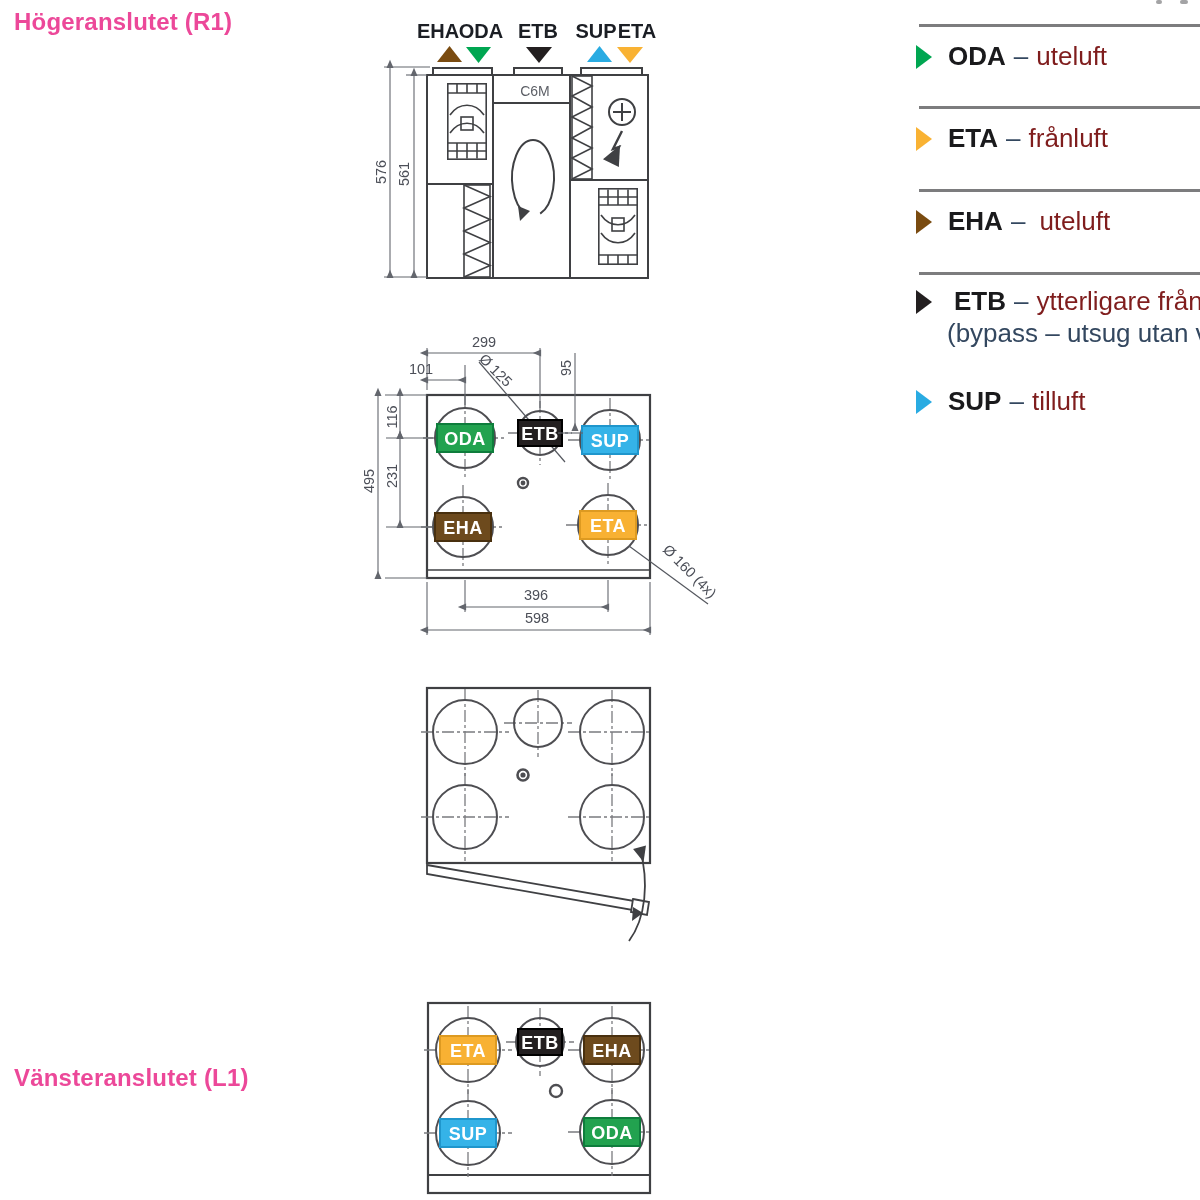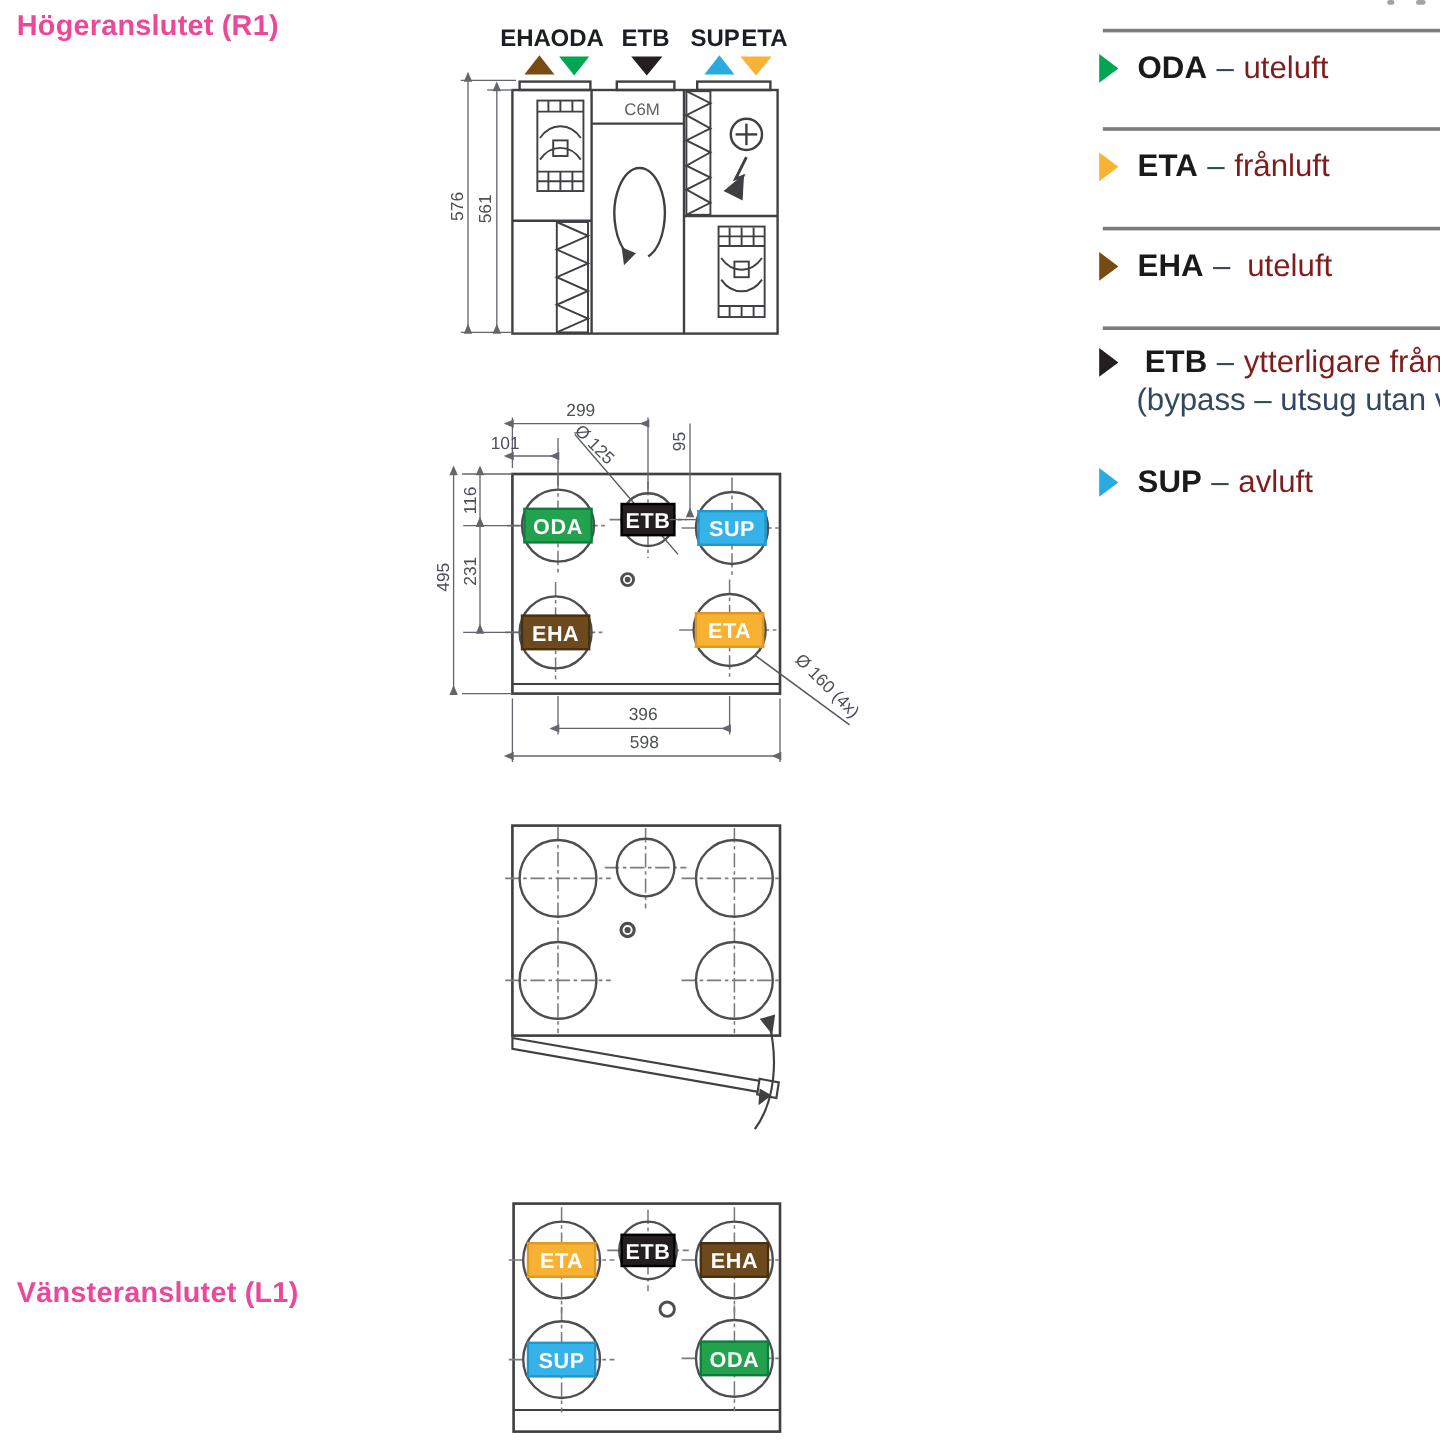--- a/index.html
+++ b/index.html
@@ -328,15 +328,15 @@
     <span class="lcode">ETB</span>
     <span class="ldash">–</span>
     <span class="ldesc">ytterligare frånluf</span>
   </div>
   <div class="lrow2" style="top:318px">(bypass – utsug utan vä</div>
 
   <div class="lrow" style="top:386px">
     <span class="tri" style="border-left-color:#29abe2"></span>
     <span class="lcode">SUP</span>
     <span class="ldash">–</span>
-    <span class="ldesc">avluft</span>
+    <span class="ldesc">tilluft</span>
   </div>
 </div>
 
 </body></html>

